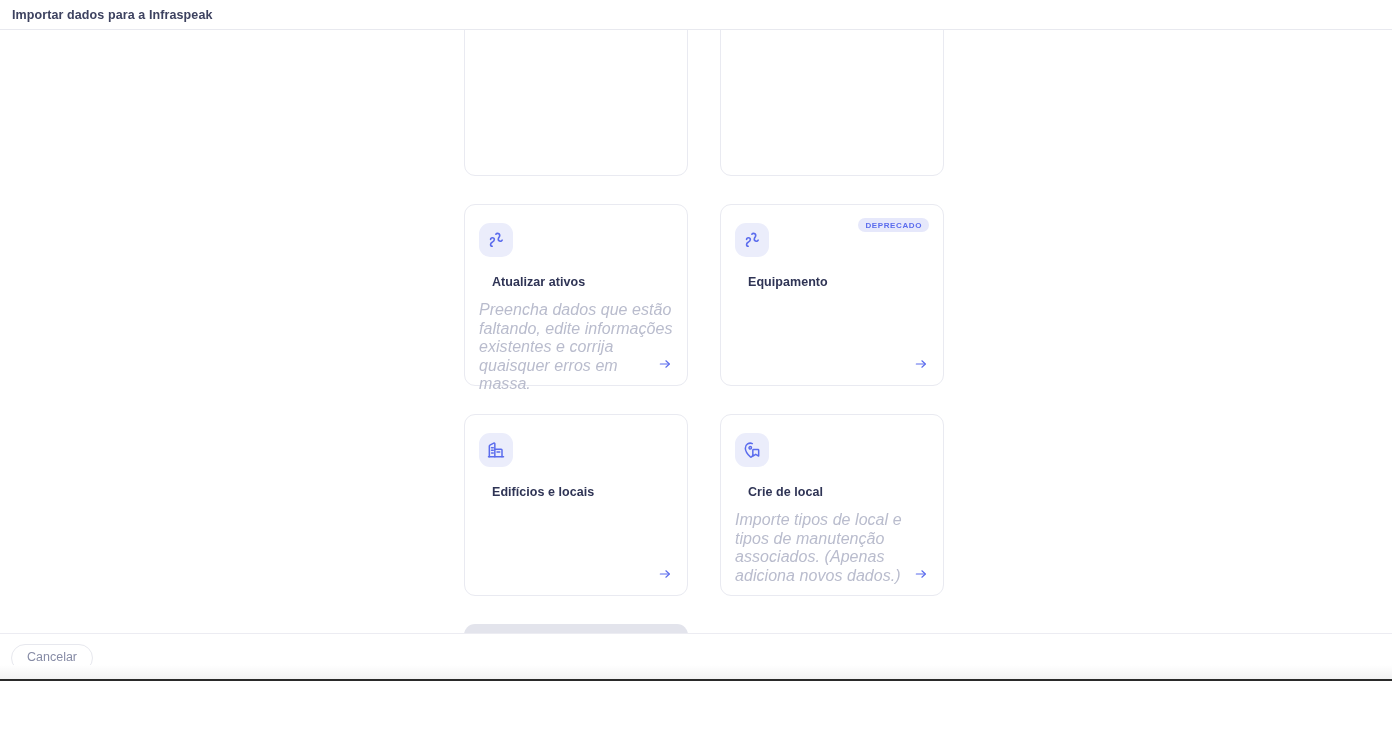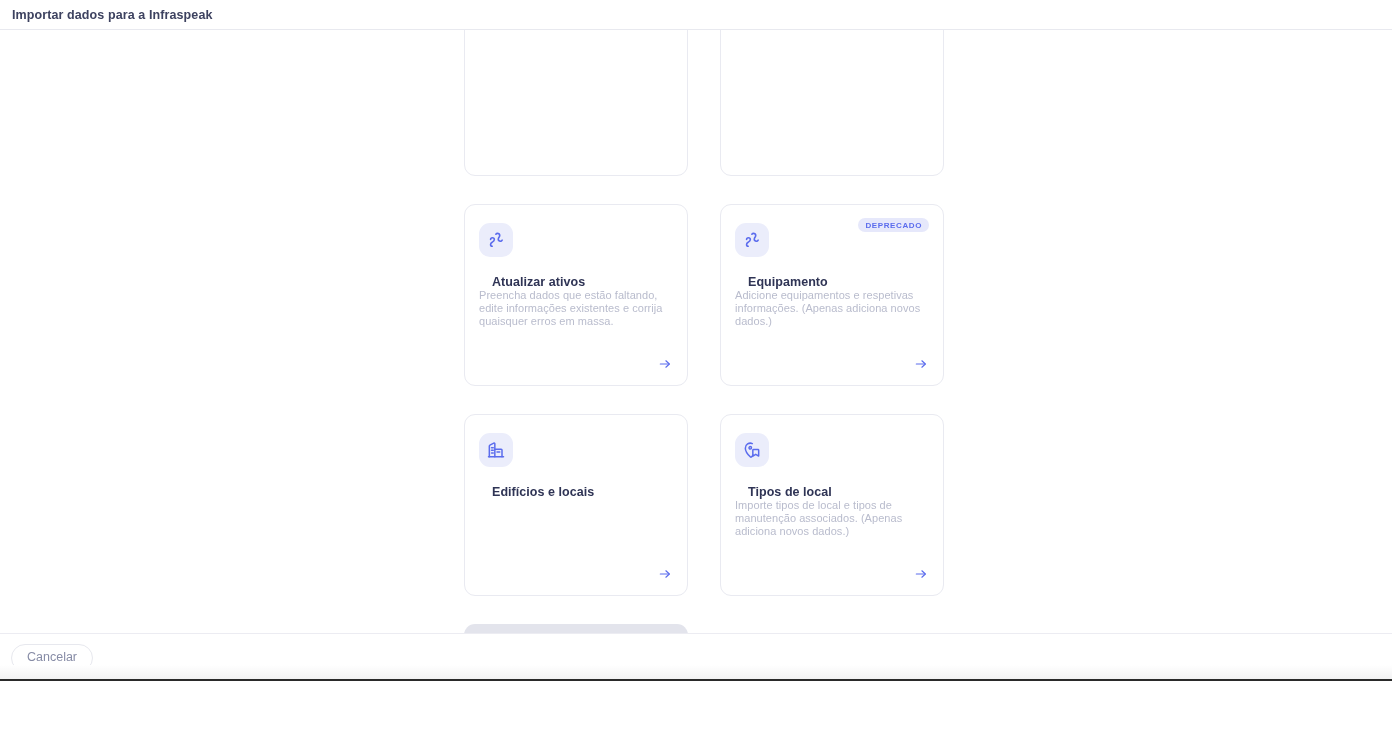--- a/index.html
+++ b/index.html
@@ -90,26 +90,27 @@
   .card-title {
     margin-top: 18px;
     font-size: 12.5px;
     font-weight: 700;
     color: #2f3455;
     letter-spacing: 0.05px;
     margin-left: 13px;
   }
 
   .card-desc {
-    margin-top: 0;
-    font-size: 11px;
+    margin-top: 12px;
+    font-size: 16px;
     line-height: 1.16;
     color: #b9bccd;
     letter-spacing: 0.05px;
     max-width: 198px;
+    font-style: italic;
   }
 
   .card-arrow {
     position: absolute;
     right: 14px;
     bottom: 13px;
     width: 16px;
     height: 16px;
     display: flex;
     align-items: center;
@@ -203,21 +204,20 @@
         </div>
         <div class="card">
           <span class="badge">DEPRECADO</span>
           <div class="icon-tile">
             <svg width="20" height="20" viewBox="0 0 24 24" fill="none" stroke="#5b6ced" stroke-width="1.9" stroke-linecap="round" stroke-linejoin="round">
               <path d="M7.5 19.5c-1.2 0-2-1-2-2.2 0-1.3.9-2 1.9-2.6 1.3-.8 2.6-1.5 2.6-3.2 0-1.5-1.1-2.3-2.3-2.3-1.1 0-2.2.7-2.2 2.1"></path>
               <path d="M11.8 5.1c.8-1 2-1.3 3-.9 1.3.5 1.9 1.9 1.5 3.2-.3 1-1.1 1.7-1.4 2.7-.4 1.3.2 2.6 1.4 3.1 1.2.5 2.5 0 3.1-1.1"></path>
             </svg>
           </div>
           <div class="card-title">Equipamento</div>
-          <div class="card-desc">Adicione equipamentos e respetivas informações. (Apenas adiciona novos dados.)</div>
           <div class="card-arrow">
             <svg width="14" height="14" viewBox="0 0 24 24" fill="none" stroke="#5b6ced" stroke-width="2" stroke-linecap="round" stroke-linejoin="round">
               <path d="M4 12h15"></path>
               <path d="M13.5 6.5 19.5 12l-6 5.5"></path>
             </svg>
           </div>
         </div>
         <div class="card">
           <div class="icon-tile">
             <svg width="20" height="20" viewBox="0 0 24 24" fill="none" stroke="#5b6ced" stroke-width="1.8" stroke-linecap="round" stroke-linejoin="round">
@@ -237,21 +237,21 @@
           </div>
         </div>
         <div class="card">
           <div class="icon-tile">
             <svg width="20" height="20" viewBox="0 0 24 24" fill="none" stroke="#5b6ced" stroke-width="1.8" stroke-linecap="round" stroke-linejoin="round">
               <path d="M12.4 4.3A6 6 0 0 0 4 9.8c0 4.3 5 9.5 6.2 10.6.3.3.8.3 1.1 0 .4-.4 1.2-1.2 2-2.2"></path>
               <circle cx="9.9" cy="9.4" r="1.5"></circle>
               <path d="M13.8 11.4h5.4c.5 0 .8.4.8.8v7.1l-3.5-2.1-3.5 2.1v-7.1c0-.4.4-.8.8-.8z"></path>
             </svg>
           </div>
-          <div class="card-title">Tipos de local</div>
+          <div class="card-title">Crie de local</div>
           <div class="card-desc">Importe tipos de local e tipos de manutenção associados. (Apenas adiciona novos dados.)</div>
           <div class="card-arrow">
             <svg width="14" height="14" viewBox="0 0 24 24" fill="none" stroke="#5b6ced" stroke-width="2" stroke-linecap="round" stroke-linejoin="round">
               <path d="M4 12h15"></path>
               <path d="M13.5 6.5 19.5 12l-6 5.5"></path>
             </svg>
           </div>
         </div>
         <div class="card is-hovered">
           <div class="icon-tile">

